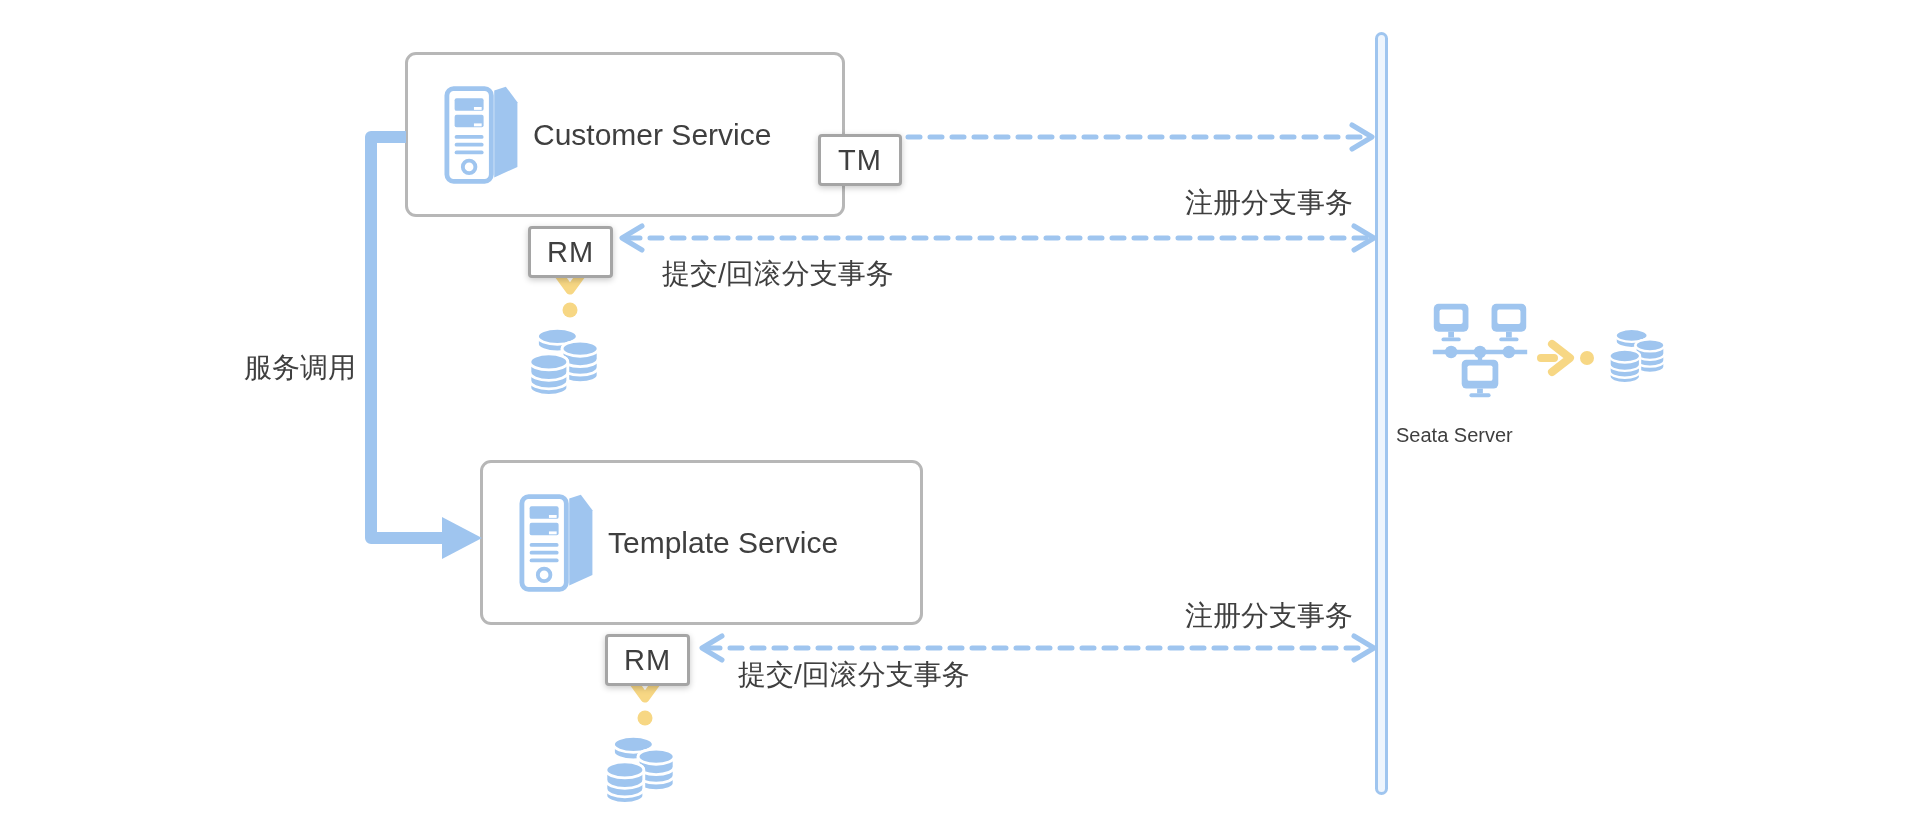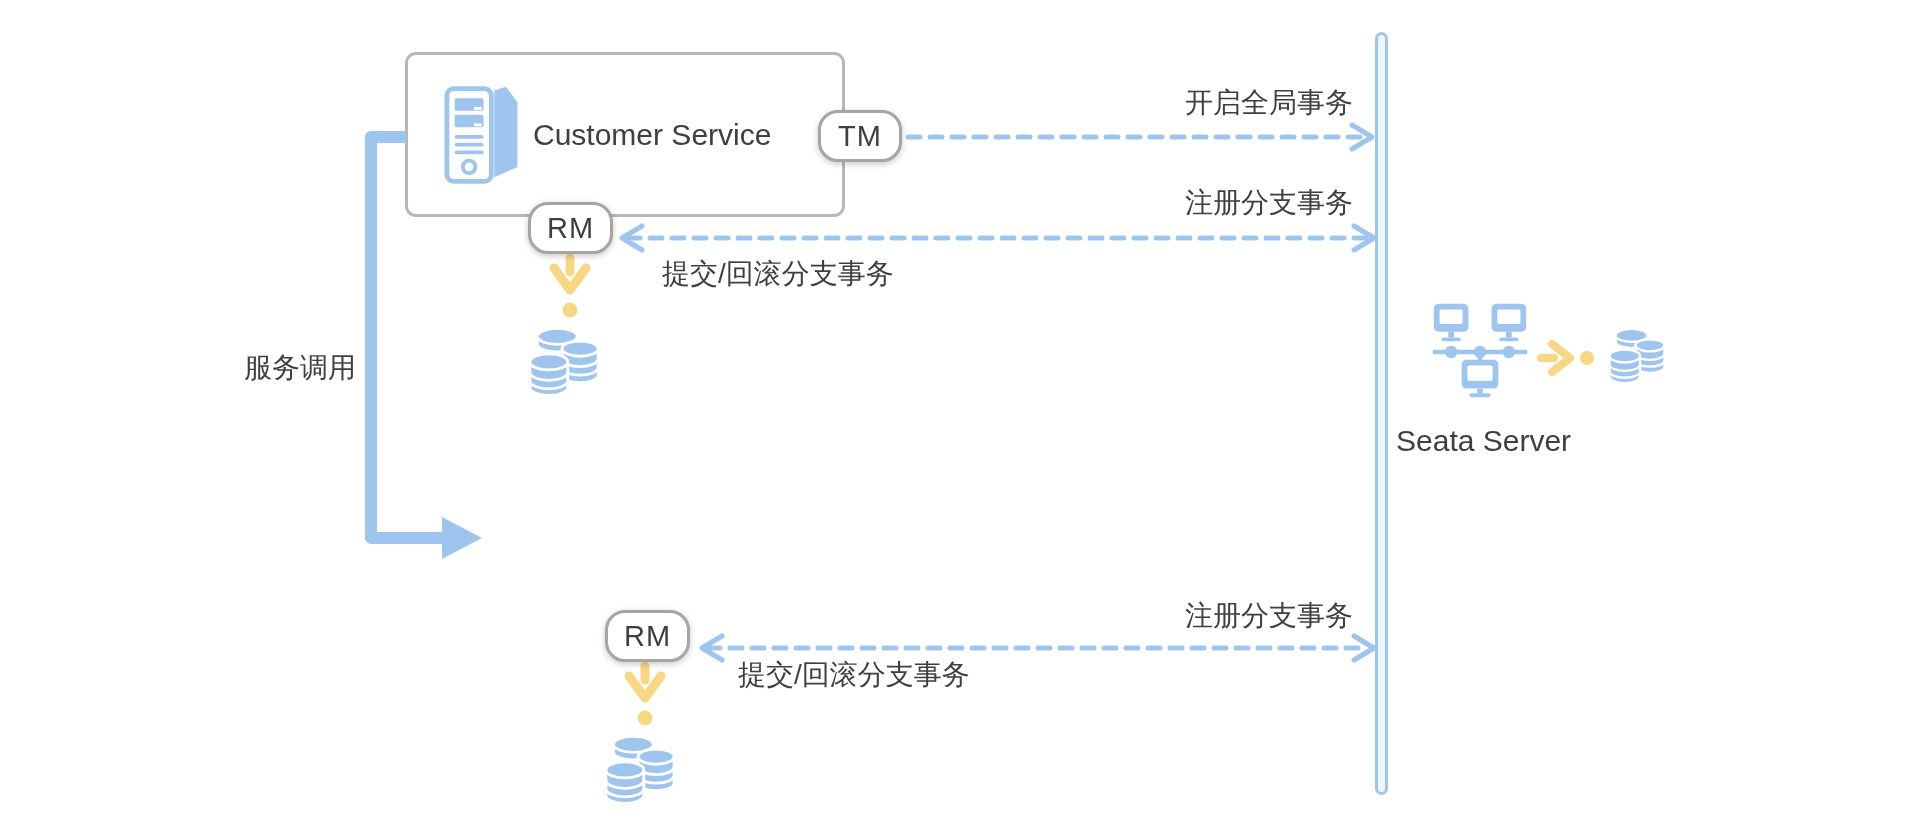--- a/index.html
+++ b/index.html
@@ -8,31 +8,31 @@
     font-family:"Liberation Sans","DejaVu Sans",sans-serif;color:var(--text,#3f3f3f);
   }
   .node-box{
     position:absolute;background:#fff;border:3px solid var(--box-border,#b7b7b7);
     border-radius:11px;box-sizing:border-box;display:flex;align-items:center;z-index:1;
   }
   .node-box .icon-wrap{flex:0 0 auto;margin-left:36px;display:flex;align-items:center;}
   .node-title{font-size:30px;margin-left:4px;white-space:nowrap;}
   .badge{
     position:absolute;background:#fff;border:3px solid var(--badge-border,#a5a5a5);
-    border-radius:20px;box-sizing:border-box;display:flex;align-items:center;justify-content:center;
-    font-size:29px;letter-spacing:1px;box-shadow:0 2px 6px rgba(0,0,0,.22);z-index:6;
+    border-radius:4px;box-sizing:border-box;display:flex;align-items:center;justify-content:center;
+    font-size:29px;letter-spacing:1px;box-shadow:0 2px 6px rgba(0,0,0,.22);z-index:6;margin-top:24px;
   }
   .edge-label{position:absolute;font-size:28px;white-space:nowrap;z-index:4;text-align:center;}
   .edge-label.right{text-align:right;}
   .abs{position:absolute;z-index:3;}
   .lifeline{
     position:absolute;box-sizing:border-box;width:13px;
     border:3px solid var(--blue,#9fc5ef);background:#eef5fd;border-radius:7px;z-index:2;
   }
-  .seata-label{position:absolute;font-size:30px;white-space:nowrap;}
+  .seata-label{position:absolute;font-size:20px;white-space:nowrap;}
   
   .f-blue{fill:var(--blue,#9fc5ef);}
   .s-blue{stroke:var(--blue,#9fc5ef);}
   .f-yellow{fill:var(--yellow,#f7d784);}
   .s-yellow{stroke:var(--yellow,#f7d784);}
   .f-white{fill:#ffffff;}
   .s-white{stroke:#ffffff;}
   svg{display:block;overflow:visible;}
 </style>
 </head>
@@ -57,28 +57,44 @@
         <circle cx="26" cy="84" r="6.5" fill="none" class="s-blue" stroke-width="4"></circle>
       </svg>
     </span>
     <span class="node-title">Customer Service</span>
   </div>
 
   <div class="badge" style="left:818px;top:110px;width:84px;height:52px;">TM</div>
 
   <div class="badge" style="left:528px;top:202px;width:85px;height:52px;">RM</div>
 
+  <div class="node-box" style="left:480px;top:460px;width:443px;height:165px;">
+    <span class="icon-wrap">
+      <svg width="85" height="100" viewBox="0 0 88 102">
+        <polygon class="f-blue" points="52,5 64,1 76,17 76,84 52,95"></polygon>
+        <rect x="3" y="3" width="46" height="96" rx="7" class="f-white s-blue" stroke-width="5"></rect>
+        <rect class="f-blue" x="11" y="13" width="30" height="13" rx="2"></rect>
+        <rect class="f-white" x="31" y="22" width="8" height="3"></rect>
+        <rect class="f-blue" x="11" y="30" width="30" height="13" rx="2"></rect>
+        <rect class="f-white" x="31" y="39" width="8" height="3"></rect>
+        <rect class="f-blue" x="11" y="51" width="30" height="4" rx="2"></rect>
+        <rect class="f-blue" x="11" y="59" width="30" height="4" rx="2"></rect>
+        <rect class="f-blue" x="11" y="67" width="30" height="4" rx="2"></rect>
+        <circle cx="26" cy="84" r="6.5" fill="none" class="s-blue" stroke-width="4"></circle>
+      </svg>
+    </span>
+    <span class="node-title">Template Service</span>
+  </div>
 
   <div class="badge" style="left:605px;top:610px;width:85px;height:52px;">RM</div>
 
   <svg class="abs" style="left:900px;top:119px;" width="482" height="36">
     <line x1="8" y1="18" x2="460" y2="18" class="s-blue" stroke-width="5" stroke-linecap="round" stroke-dasharray="12 10"></line>
     <polyline points="452,6 472,18 452,30" fill="none" class="s-blue" stroke-width="5" stroke-linecap="round" stroke-linejoin="round"></polyline>
   </svg>
-  <div class="edge-label right" style="left:1050px;top:84px;width:303px;">开启全局事务</div>
 
   <svg class="abs" style="left:616px;top:220px;" width="764" height="36">
     <polyline points="26,6 6,18 26,30" fill="none" class="s-blue" stroke-width="5" stroke-linecap="round" stroke-linejoin="round"></polyline>
     <line x1="12" y1="18" x2="750" y2="18" class="s-blue" stroke-width="5" stroke-linecap="round" stroke-dasharray="12 10"></line>
     <polyline points="738,6 758,18 738,30" fill="none" class="s-blue" stroke-width="5" stroke-linecap="round" stroke-linejoin="round"></polyline>
   </svg>
   <div class="edge-label right" style="left:1050px;top:184px;width:303px;">注册分支事务</div>
   <div class="edge-label" style="left:662px;top:255px;">提交/回滚分支事务</div>
 
   <svg class="abs" style="left:696px;top:630px;" width="684" height="36">

